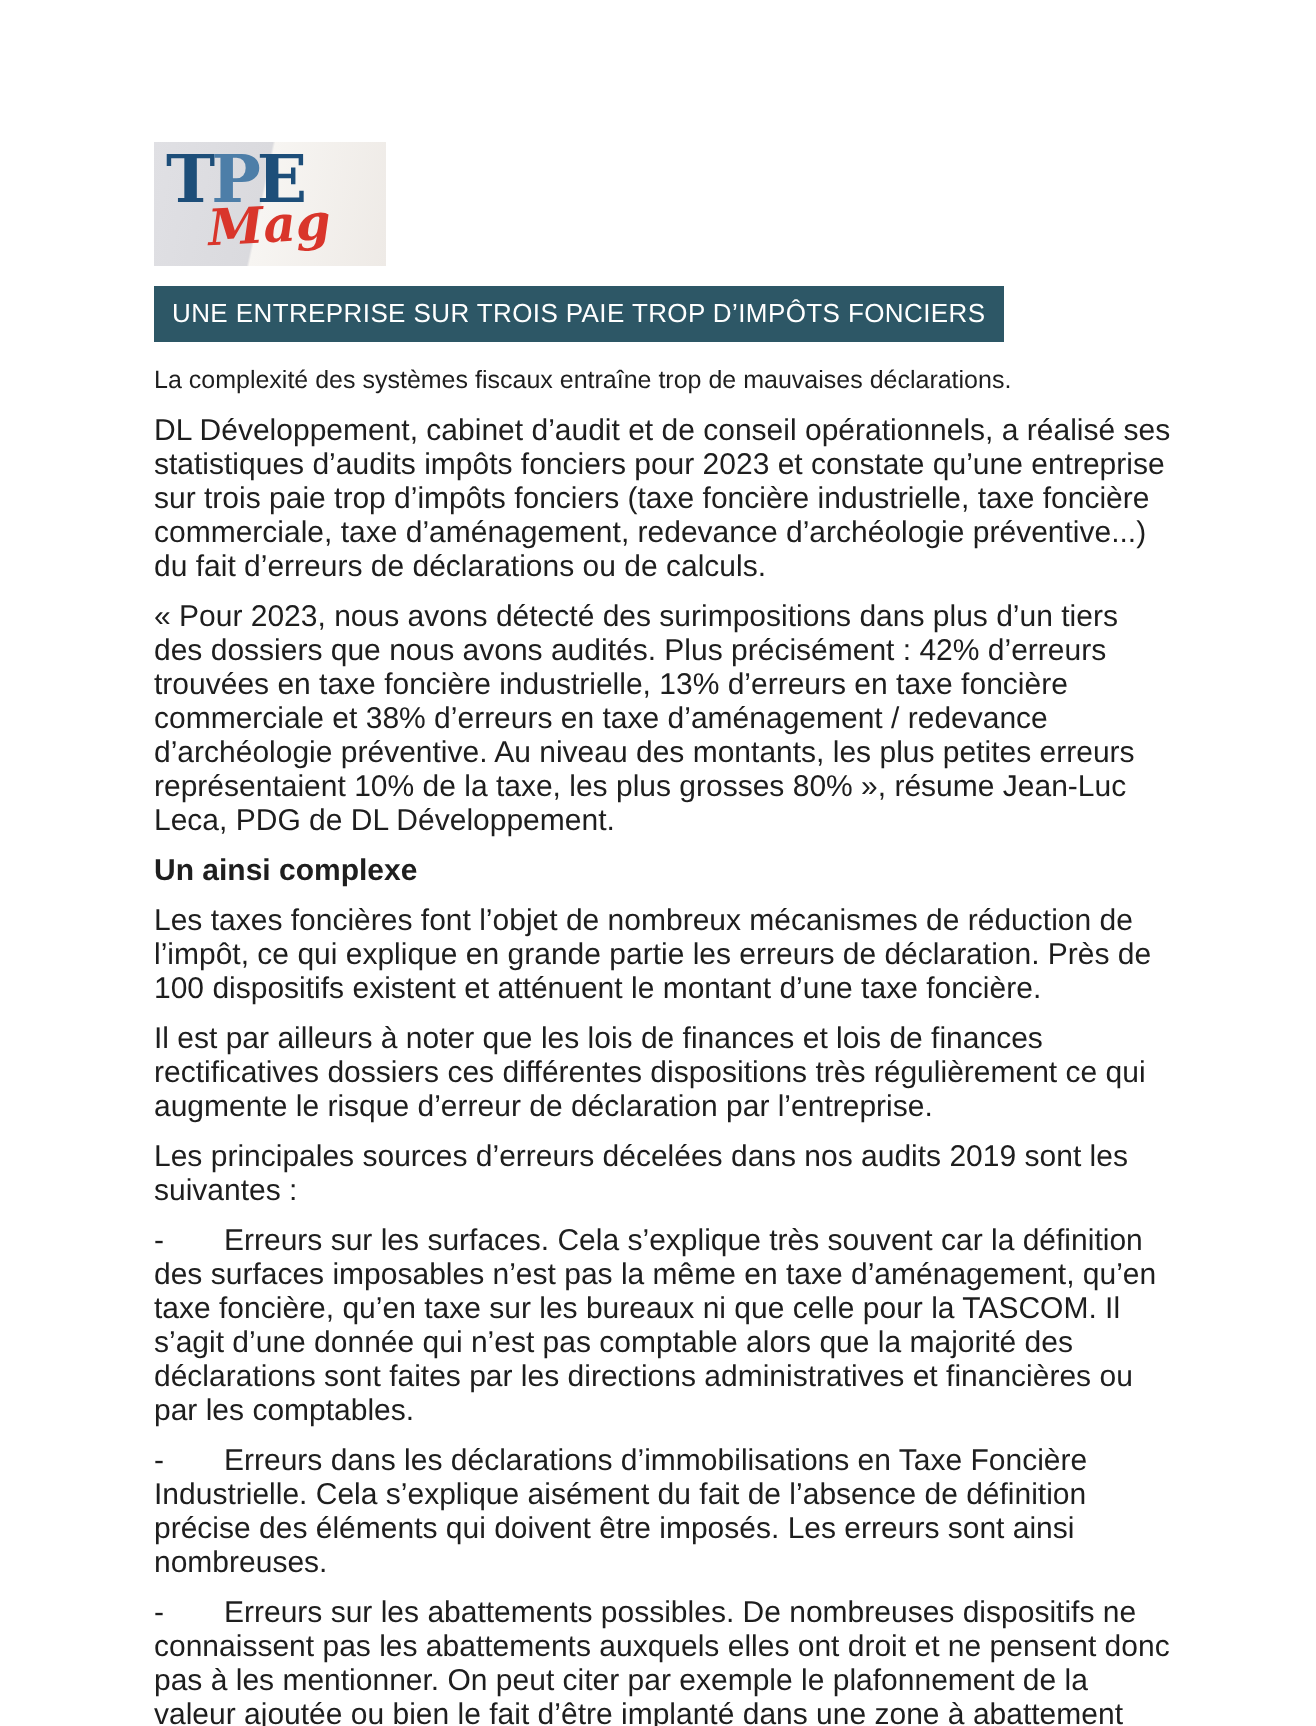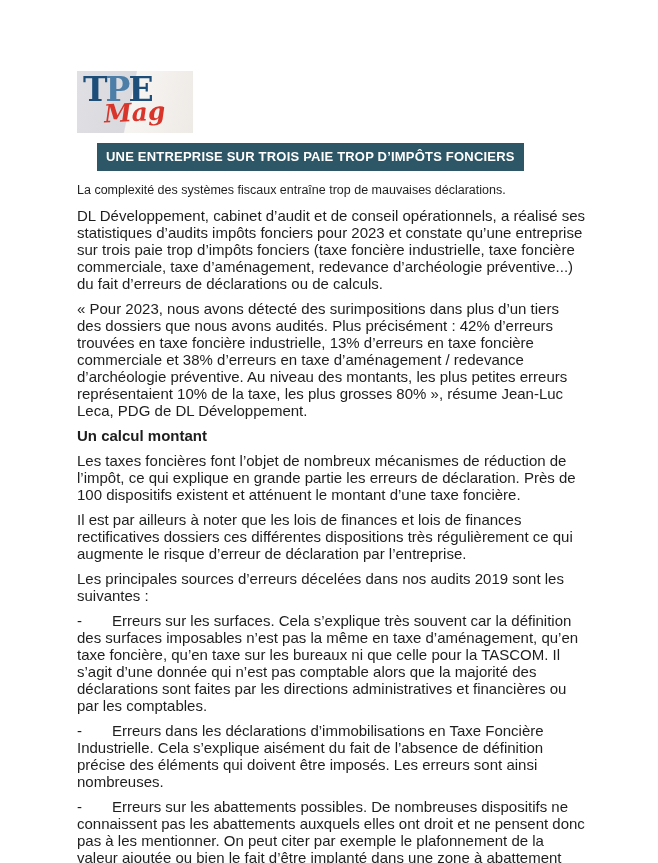--- a/index.html
+++ b/index.html
@@ -50,28 +50,27 @@
     font-size: 25px;
     color: #d9352b;
     transform: rotate(-3deg);
   }
 
   
   .banner {
     display: inline-block;
     background: #2d5766;
     color: #ffffff;
-    font-weight: 700;
+    font-weight: 400;
     font-size: 13px;
     line-height: 28px;
     height: 28px;
     padding: 0 9px;
     letter-spacing: 0.2px;
     white-space: nowrap;
-    margin-left: 20px;
   }
 
   
   .lead {
     margin: 11px 0 0 0;
     font-weight: 400;
     font-size: 12.5px;
     line-height: 17px;
   }
   p.para, h2.subhead {
@@ -98,21 +97,21 @@
     </div>
 
     <div class="banner" style="background: rgb(45, 87, 102);">UNE ENTREPRISE SUR TROIS PAIE TROP D’IMPÔTS FONCIERS</div>
 
     <p class="lead">La complexité des systèmes fiscaux entraîne trop de mauvaises déclarations.</p>
 
     <p class="para">DL Développement, cabinet d’audit et de conseil opérationnels, a réalisé ses statistiques d’audits impôts fonciers pour 2023 et constate qu’une entreprise sur trois paie trop d’impôts fonciers (taxe foncière industrielle, taxe foncière commerciale, taxe d’aménagement, redevance d’archéologie préventive...) du fait d’erreurs de déclarations ou de calculs.</p>
 
     <p class="para">« Pour 2023, nous avons détecté des surimpositions dans plus d’un tiers des dossiers que nous avons audités. Plus précisément : 42% d’erreurs trouvées en taxe foncière industrielle, 13% d’erreurs en taxe foncière commerciale et 38% d’erreurs en taxe d’aménagement / redevance d’archéologie préventive. Au niveau des montants, les plus petites erreurs représentaient 10% de la taxe, les plus grosses 80% », résume Jean-Luc Leca, PDG de DL Développement.</p>
 
-    <h2 class="subhead">Un calcul montant</h2>
+    <h2 class="subhead">Un ainsi complexe</h2>
 
     <p class="para">Les taxes foncières font l’objet de nombreux mécanismes de réduction de l’impôt, ce qui explique en grande partie les erreurs de déclaration. Près de 100 dispositifs existent et atténuent le montant d’une taxe foncière.</p>
 
     <p class="para">Il est par ailleurs à noter que les lois de finances et lois de finances rectificatives dossiers ces différentes dispositions très régulièrement ce qui augmente le risque d’erreur de déclaration par l’entreprise.</p>
 
 
     <p class="para">Les principales sources d’erreurs décelées dans nos audits 2019 sont les suivantes :</p>
 
     <p class="para"><span class="dash">-</span><span>Erreurs sur les surfaces. Cela s’explique très souvent car la définition des surfaces imposables n’est pas la même en taxe d’aménagement, qu’en taxe foncière, qu’en taxe sur les bureaux ni que celle pour la TASCOM. Il s’agit d’une donnée qui n’est pas comptable alors que la majorité des déclarations sont faites par les directions administratives et financières ou par les comptables.</span></p>
 

